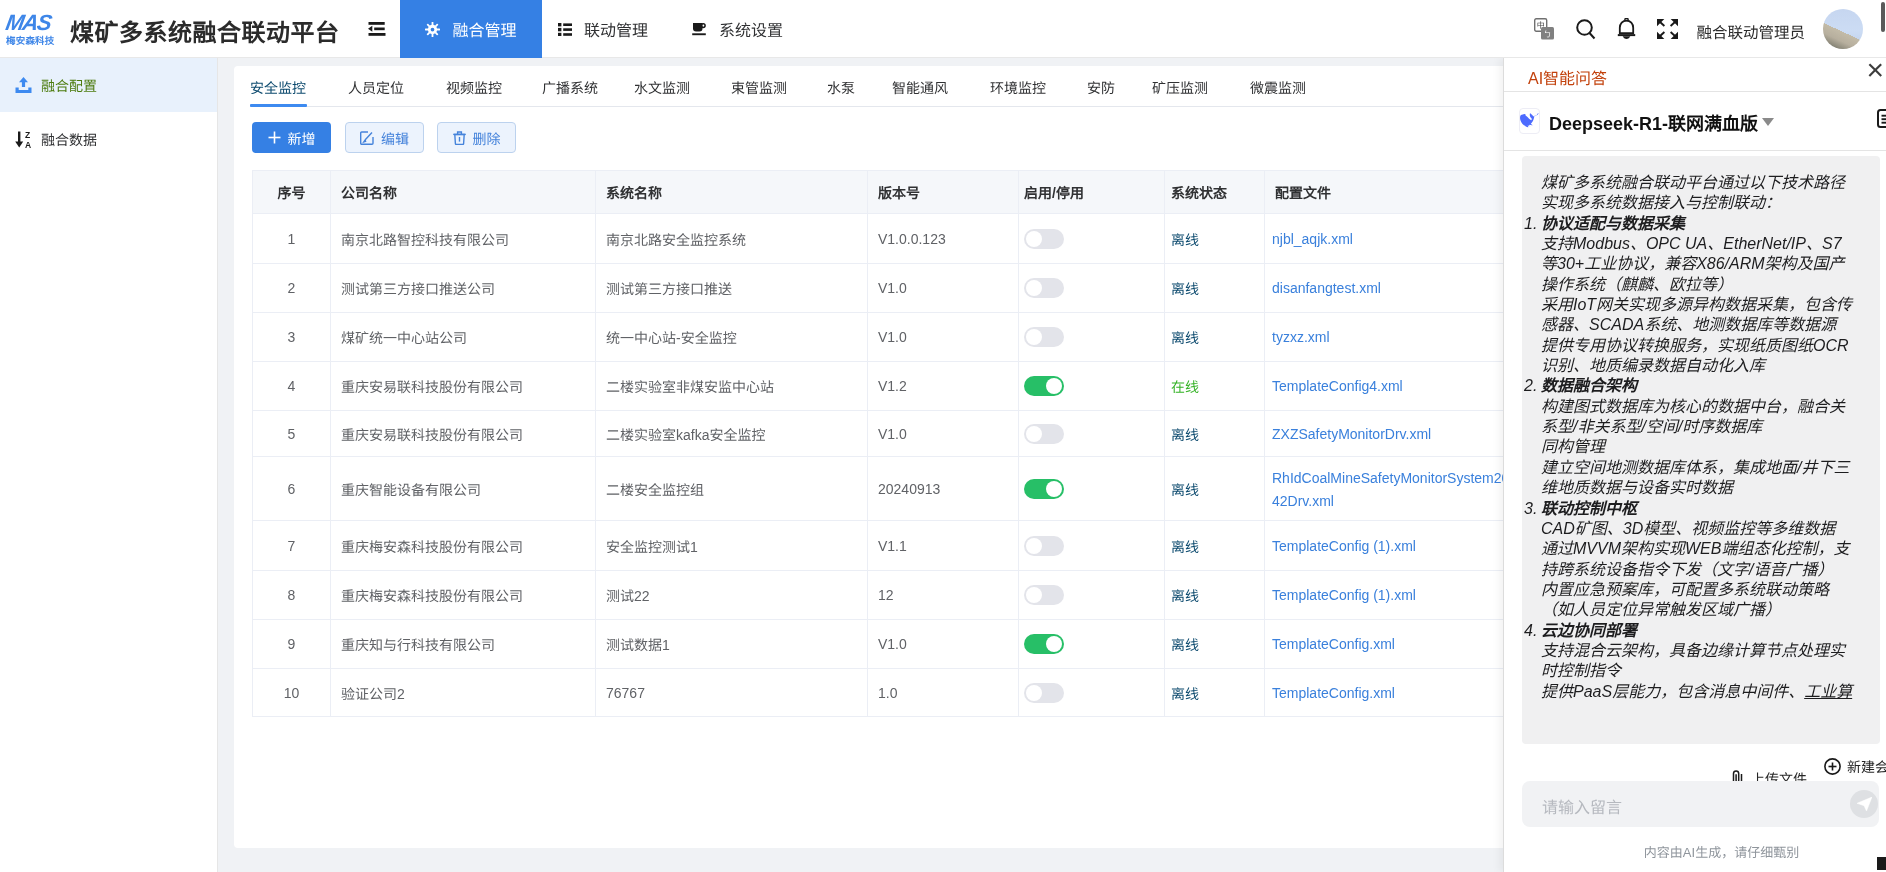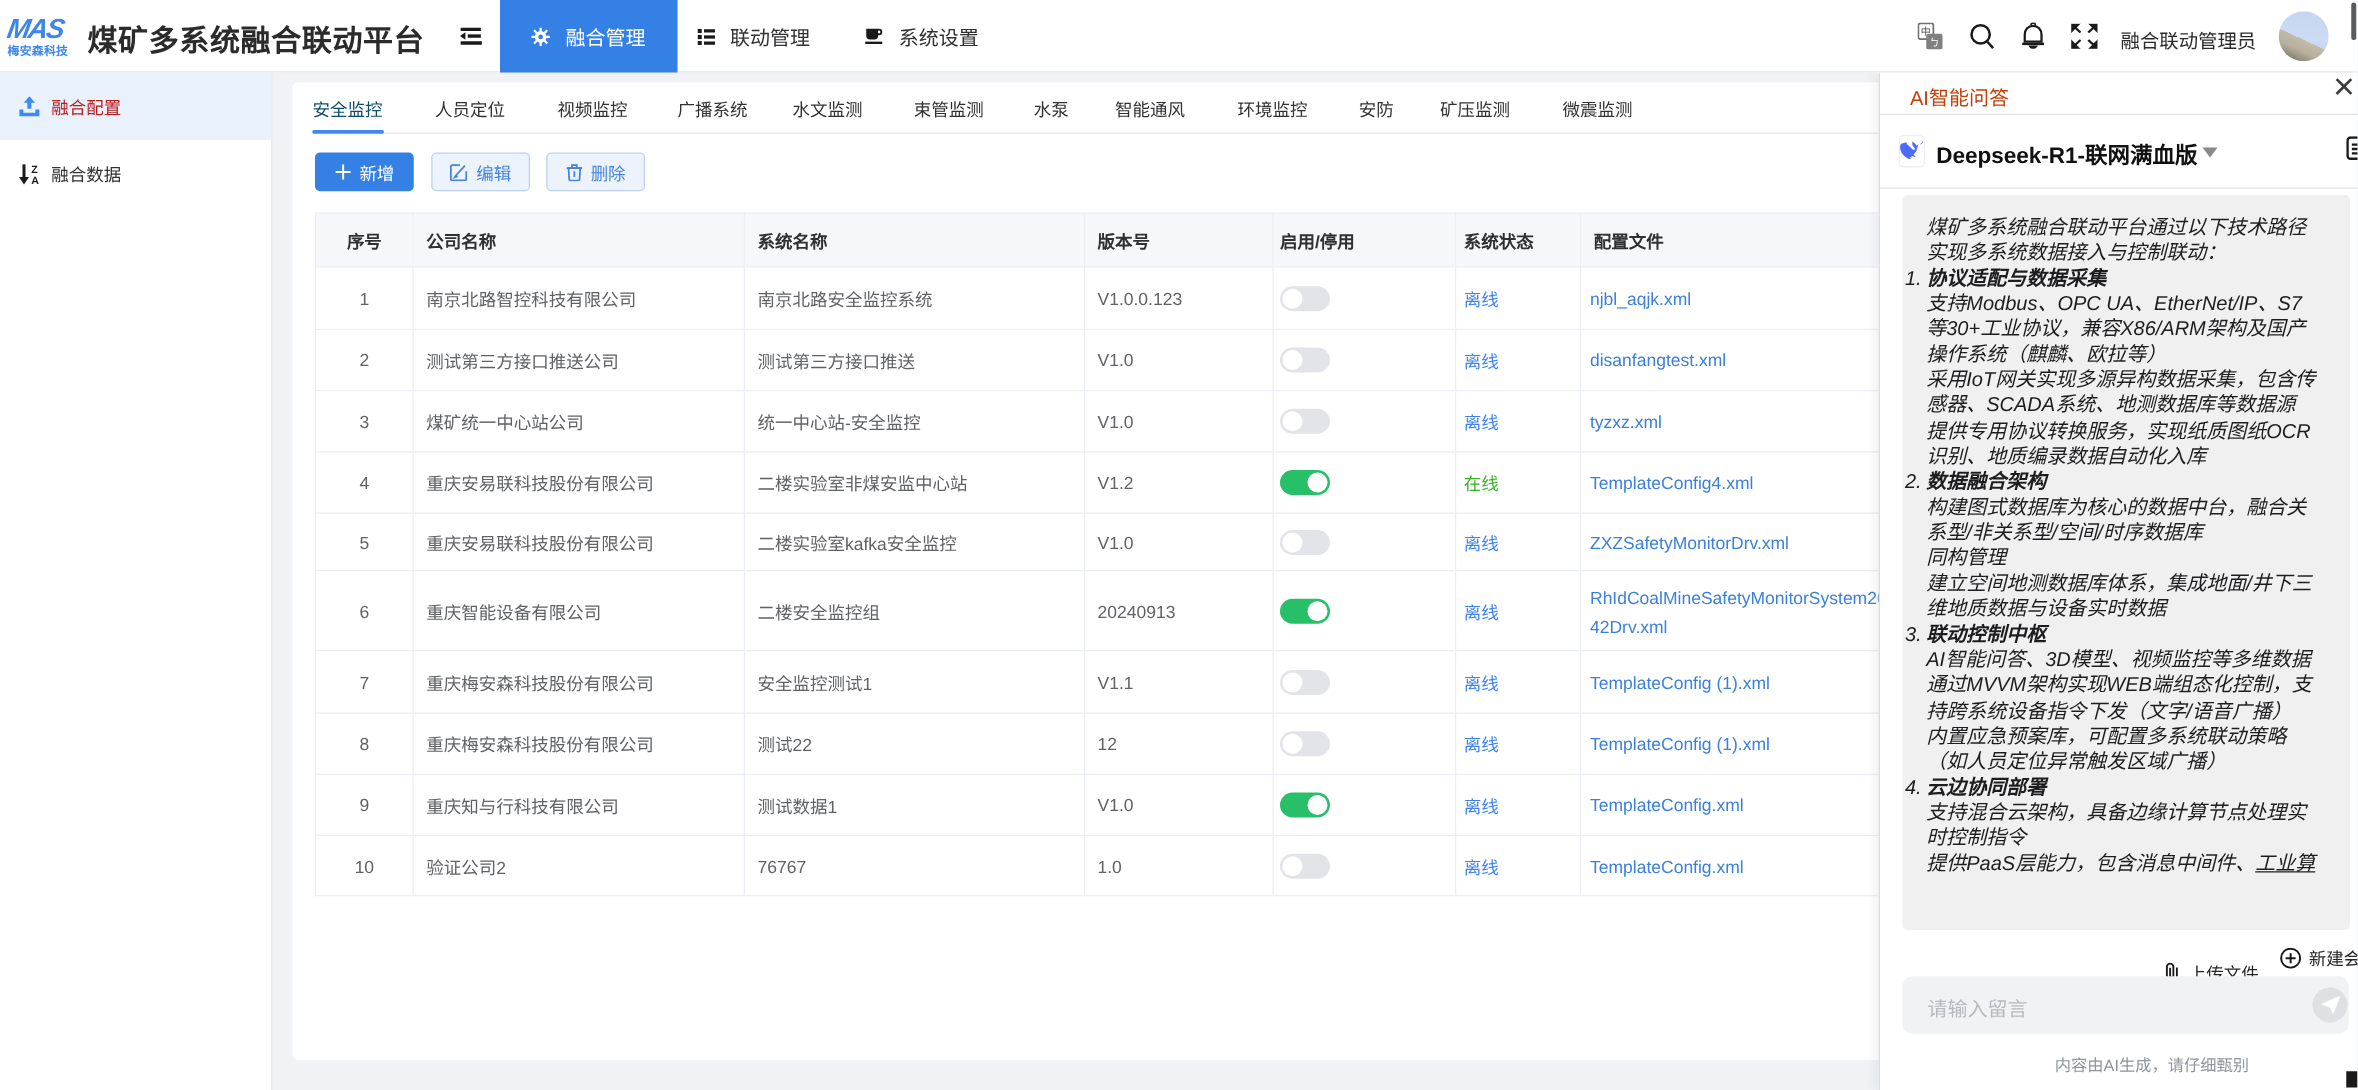--- a/index.html
+++ b/index.html
@@ -21,21 +21,21 @@
   .hic { position:absolute; top:18px; }
   #username { position:absolute; right:81px; top:20px; font-size:15.5px; color:#2b2b2b; }
   #avatar { position:absolute; right:23px; top:9px; width:40px; height:40px; border-radius:50%;
     background:
       linear-gradient(205deg, rgba(0,0,0,0) 55%, #c3bba8 55%, #b7af9e 72%, #848274 88%),
       linear-gradient(180deg,#c6d6f0 0%,#ccdcf4 55%,#bfd0ea 100%); }
 
   
   #sidebar { position:absolute; left:0; top:58px; width:218px; height:814px; background:#fff; border-right:1px solid #e6e6e6; z-index:5; }
   .sitem { position:relative; height:54px; display:flex; align-items:center; padding-left:15px; font-size:14px; color:#303133; }
-  .sitem.active { background:#e8f1fc; color:#b91c1c; }
+  .sitem.active { background:#e8f1fc; color:#4d7c0f; }
   .sitem svg { margin-right:9px; }
 
   
   #panel { position:absolute; left:234px; top:66px; width:1326px; height:782px; background:#fff; border-radius:4px; z-index:1; }
   
   #tabs { position:absolute; left:16px; top:0; right:0; height:41px; border-bottom:1px solid #e4e7ed; }
   .tab { position:absolute; top:2px; height:40px; line-height:40px; font-size:14px; color:#303133; white-space:nowrap; }
   .tab.active { color:#0c4a6e; }
   #tabline { position:absolute; left:0px; top:38px; width:57px; height:3px; background:#3d8af0; border-radius:1px; }
   
@@ -46,21 +46,21 @@
   .btn svg { margin-right:7px; }
   
   #tbl { position:absolute; left:18px; top:104px; border-collapse:collapse; table-layout:fixed; width:1308px; font-size:14px; color:#606266; }
   #tbl th, #tbl td { border:1px solid #ebeef5; padding:0 10px; text-align:left; font-weight:normal; overflow:hidden; white-space:nowrap; }
   #tbl th { background:#f5f7fa; color:#303133; font-weight:bold; height:43px; }
   #tbl td.c, #tbl th.c { text-align:center; }
   #tbl a { color:#3a80dc; text-decoration:none; }
   #tbl td.sww { padding-left:5px; }
   #tbl td.st { padding-left:6px; }
   #tbl td.cf { padding-left:7px; }
-  .off { color:#3b82f6; }
+  .off { color:#0c4a6e; }
   .on { color:#36b327; }
   .sw { display:inline-block; width:40px; height:20px; border-radius:10px; background:#e3e4ea; position:relative; vertical-align:middle; }
   .sw::after { content:""; position:absolute; left:2px; top:2px; width:16px; height:16px; border-radius:50%; background:#fff; }
   .sw.swon { background:#27bf67; }
   .sw.swon::after { left:auto; right:2px; }
 
   
   #ai { position:absolute; left:1503px; top:58px; width:383px; height:814px; background:#fff; border-left:1px solid #dcdcdc; box-shadow:-4px 0 8px rgba(0,0,0,0.05); z-index:20; }
   #ai-title { position:absolute; left:24px; top:7px; font-size:16px; color:#c2410c; }
   #ai-close { position:absolute; right:2px; top:-5px; font-size:30px; color:#3d3d3d; font-weight:normal; }
@@ -369,21 +369,21 @@
       <div class="ln">感器、SCADA系统、地测数据库等数据源</div>
       <div class="ln">提供专用协议转换服务，实现纸质图纸OCR</div>
       <div class="ln">识别、地质编录数据自动化入库</div>
       <div class="num"><span class="no">2.</span>数据融合架构</div>
       <div class="ln">构建图式数据库为核心的数据中台，融合关</div>
       <div class="ln">系型/非关系型/空间/时序数据库</div>
       <div class="ln">同构管理</div>
       <div class="ln">建立空间地测数据库体系，集成地面/井下三</div>
       <div class="ln">维地质数据与设备实时数据</div>
       <div class="num"><span class="no">3.</span>联动控制中枢</div>
-      <div class="ln">AI智能问答、3D模型、视频监控等多维数据</div>
+      <div class="ln">CAD矿图、3D模型、视频监控等多维数据</div>
       <div class="ln">通过MVVM架构实现WEB端组态化控制，支</div>
       <div class="ln">持跨系统设备指令下发（文字/语音广播）</div>
       <div class="ln">内置应急预案库，可配置多系统联动策略</div>
       <div class="ln">（如人员定位异常触发区域广播）</div>
       <div class="num"><span class="no">4.</span>云边协同部署</div>
       <div class="ln">支持混合云架构，具备边缘计算节点处理实</div>
       <div class="ln">时控制指令</div>
       <div class="ln">提供PaaS层能力，包含消息中间件、<span style="text-decoration:underline">工业算</span></div>
     </div>
   </div>

